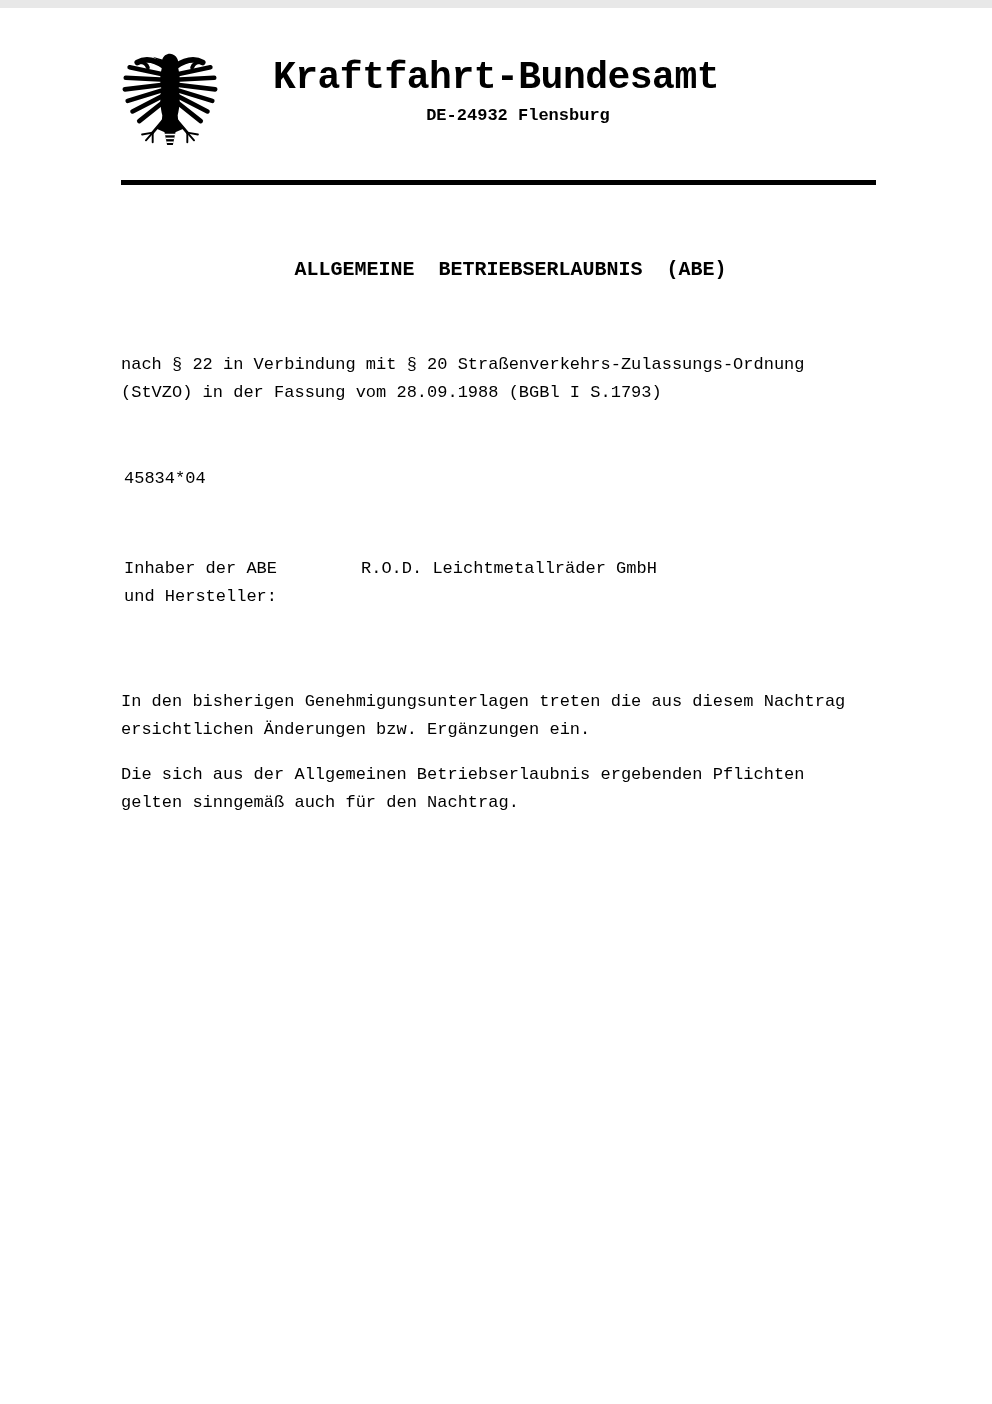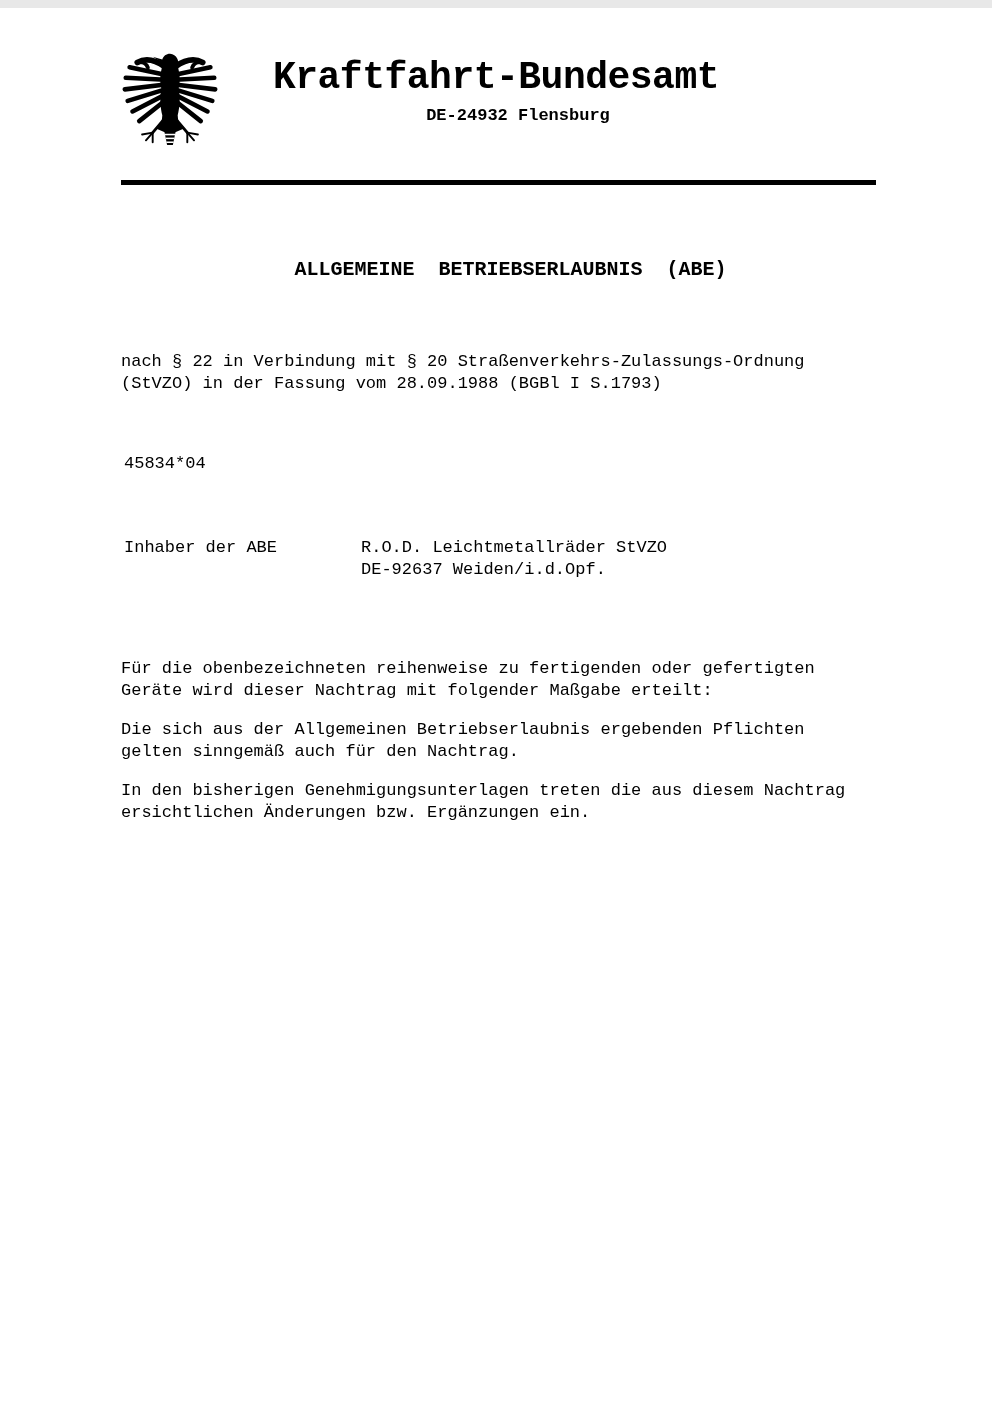--- a/index.html
+++ b/index.html
@@ -49,21 +49,21 @@
     font-weight: bold;
     text-align: center;
     white-space: pre-wrap;
     line-height: 1.1;
     padding-left: 29px;
   }
   .content {
     margin-left: 121px;
     margin-right: 131px; 
     font-size: 17px;
-    line-height: 22px;
+    line-height: 28px;
   }
   .legal {
     margin-top: 70px;
     max-width: 740px;
   }
   .fields { margin-top: 58px; }
   .field-row {
     display: grid;
     grid-template-columns: 237px 1fr;
     padding-left: 3px;
@@ -152,29 +152,28 @@
         <div>
           <div>45834*04</div>
         </div>
       </div>
 
 
 
       <div class="field-row">
         <div>
           <div>Inhaber der ABE</div>
+          <div>und Hersteller:</div>
         </div>
         <div>
-          <div>R.O.D. Leichtmetallräder StVZO</div>
-          <div>DE-92637 Weiden/i.d.Opf.</div>
+          <div>R.O.D. Leichtmetallräder GmbH</div>
         </div>
       </div>
 
     </div>
 
     <div class="paragraphs">
-      <p>Für die obenbezeichneten reihenweise zu fertigenden oder gefertigten Geräte wird dieser Nachtrag mit folgender Maßgabe erteilt:</p>
+      <p>In den bisherigen Genehmigungsunterlagen treten die aus diesem Nachtrag ersichtlichen Änderungen bzw. Ergänzungen ein.</p>
       <p>Die sich aus der Allgemeinen Betriebserlaubnis ergebenden Pflichten gelten sinngemäß auch für den Nachtrag.</p>
-      <p>In den bisherigen Genehmigungsunterlagen treten die aus diesem Nachtrag ersichtlichen Änderungen bzw. Ergänzungen ein.</p>
     </div>
 
   </div>
 </div>
 
 </body></html>

